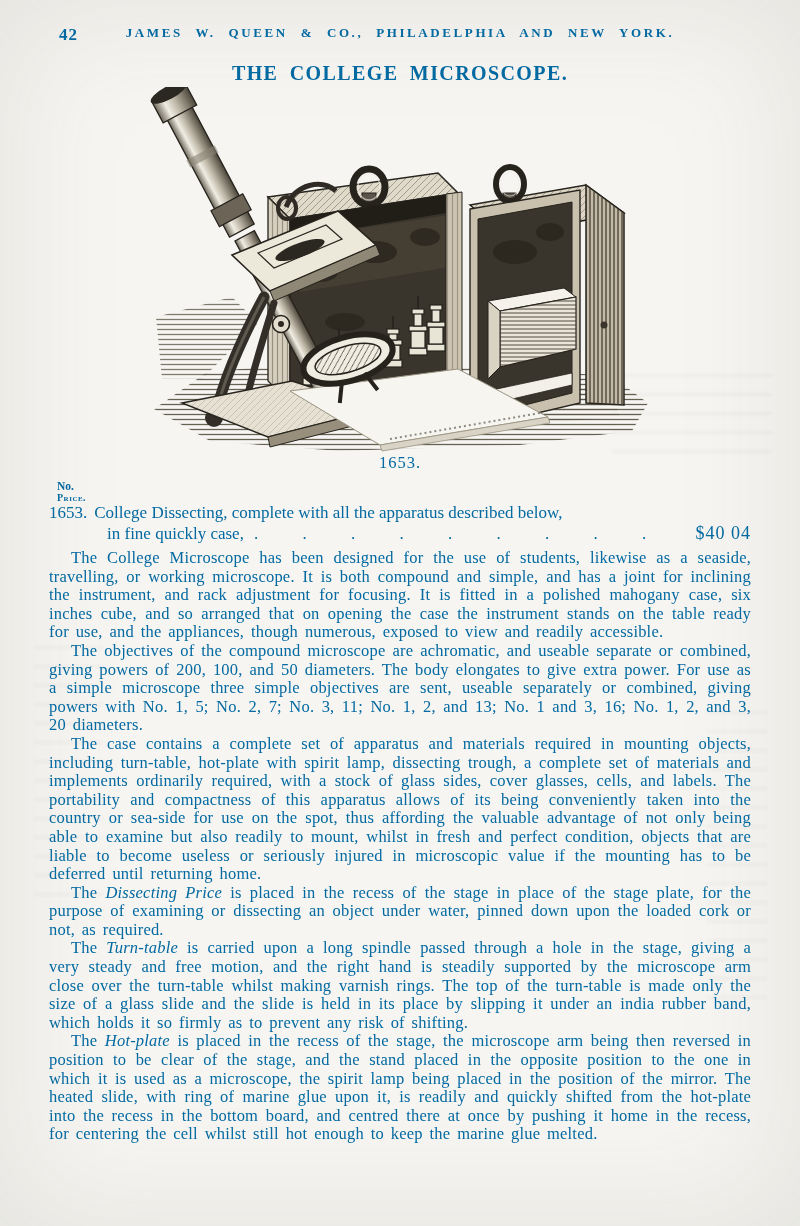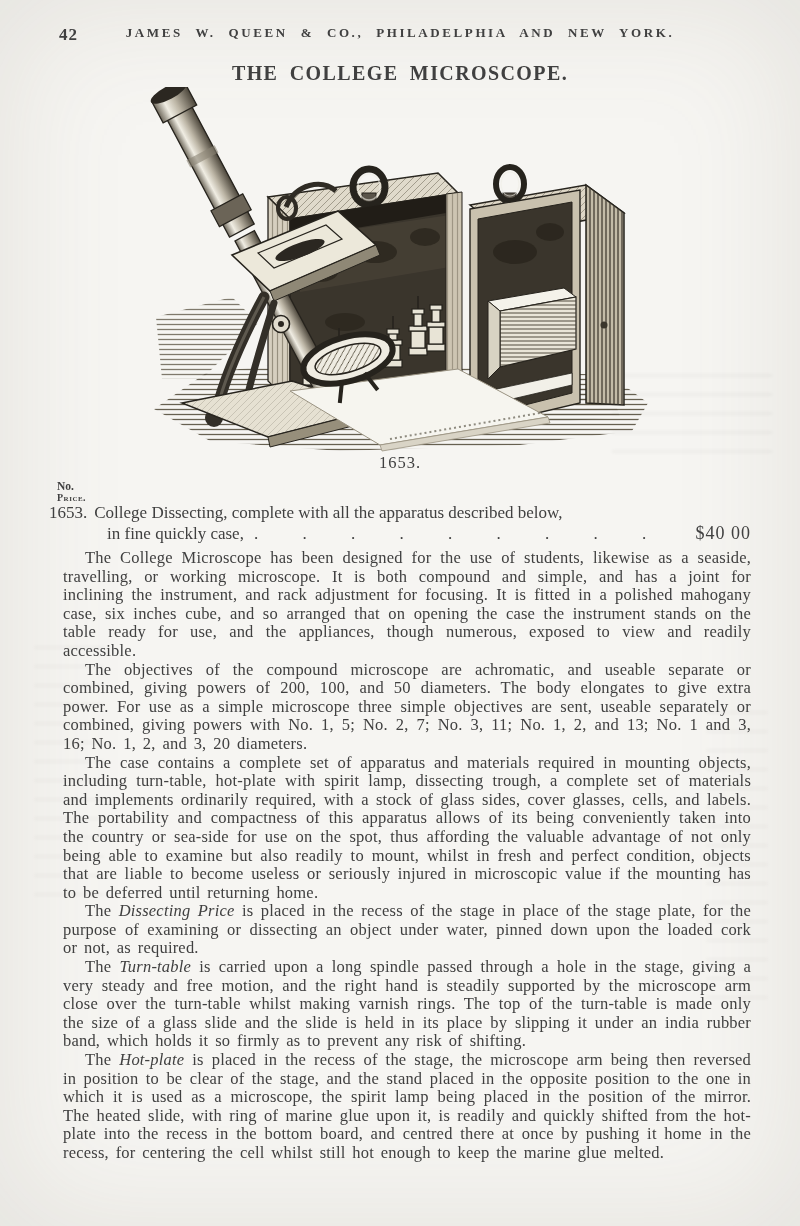--- a/index.html
+++ b/index.html
@@ -2,21 +2,21 @@
 <html><head>
 <meta charset="utf-8">
 <style>
   html,body { margin:0; padding:0; background:#dedcd6; }
   .page {
     position:relative;
     width:800px; height:1226px;
     margin:0 auto;
     background:#f6f5f2;
     box-shadow: inset 0 0 130px rgba(120,112,95,.14);
-    color:#404040;
+    color:#0369a1;
     font-family:"Liberation Serif","DejaVu Serif",serif;
     overflow:hidden;
   }
   .content { width:702px; margin:0 auto; position:relative; }
 
   .header-row { position:relative; padding-top:25px; height:22px; }
   .page-number { position:absolute; left:10px; top:25px; font-size:17px; font-weight:bold; letter-spacing:1px; }
   .running-head { text-align:center; font-size:13px; font-weight:bold; letter-spacing:2.6px; word-spacing:7px; }
 
   .page-title { margin-top:15px; text-align:center; font-size:20px; font-weight:bold; letter-spacing:1.4px; word-spacing:5px; }
@@ -28,21 +28,21 @@
   .no-price-row { display:flex; justify-content:space-between; align-items:baseline; margin-top:7px; font-size:11.5px; font-weight:bold;flex-direction:column; }
   .no-label { margin-left:8px; }
   .price-label { font-variant:small-caps; font-size:10px; letter-spacing:.5px; }
 
   .catalog-item { font-size:17px; line-height:20px; }
   .item-line1 .item-no { margin-right:7px; }
   .item-line2 { display:flex; align-items:baseline; padding-left:58px; }
   .item-line2 .dots { flex:1; white-space:nowrap; overflow:hidden; word-spacing:40px; padding:0 4px 0 10px; }
   .item-price { font-size:18px; letter-spacing:1px; white-space:nowrap; }
 
-  .body-text { margin-top:5px;margin-left:14px; }
+  .body-text { margin-top:5px; }
   .body-par { margin:0; font-size:16.5px; line-height:18.6px; text-align:justify; text-indent:22px; letter-spacing:.2px; word-spacing:2.5px; }
   .body-par i { font-style:italic; }
 
   .showthrough {
     position:absolute; pointer-events:none; opacity:.05; filter:blur(1.5px);
     background:repeating-linear-gradient(180deg, transparent 0 6px, #6a665c 6px 9px, transparent 9px 19px);
   }
   #st1 { right:28px; top:368px; width:160px; height:95px; }
   #st2 { left:34px; top:640px; width:70px; height:270px; opacity:.04; }
   #st3 { right:32px; top:705px; width:62px; height:300px; opacity:.04; }
@@ -243,21 +243,21 @@
       <span class="price-label">Price.</span>
     </div>
 
     <div class="catalog-item">
       <div class="item-line1">
         <span class="item-no">1653.</span><span>College Dissecting, complete with all the apparatus described below,</span>
       </div>
       <div class="item-line2">
         <span>in fine quickly case,</span>
         <span class="dots">. . . . . . . . .</span>
-        <span class="item-price">$40 00</span>
+        <span class="item-price">$40 04</span>
       </div>
     </div>
 
     <div class="body-text">
       <p class="body-par">The College Microscope has been designed for the use of students, likewise as a seaside, travelling, or working microscope. It is both compound and simple, and has a joint for inclining the instrument, and rack adjustment for focusing. It is fitted in a polished mahogany case, six inches cube, and so arranged that on opening the case the instrument stands on the table ready for use, and the appliances, though numerous, exposed to view and readily accessible.</p>
       <p class="body-par">The objectives of the compound microscope are achromatic, and useable separate or combined, giving powers of 200, 100, and 50 diameters. The body elongates to give extra power. For use as a simple microscope three simple objectives are sent, useable separately or combined, giving powers with No. 1, 5; No. 2, 7; No. 3, 11; No. 1, 2, and 13; No. 1 and 3, 16; No. 1, 2, and 3, 20 diameters.</p>
       <p class="body-par">The case contains a complete set of apparatus and materials required in mounting objects, including turn-table, hot-plate with spirit lamp, dissecting trough, a complete set of materials and implements ordinarily required, with a stock of glass sides, cover glasses, cells, and labels. The portability and compactness of this apparatus allows of its being conveniently taken into the country or sea-side for use on the spot, thus affording the valuable advantage of not only being able to examine but also readily to mount, whilst in fresh and perfect condition, objects that are liable to become useless or seriously injured in microscopic value if the mounting has to be deferred until returning home.</p>
       <p class="body-par"><span>The </span><i>Dissecting Price</i><span> is placed in the recess of the stage in place of the stage plate, for the purpose of examining or dissecting an object under water, pinned down upon the loaded cork or not, as required.</span></p>
       <p class="body-par"><span>The </span><i>Turn-table</i><span> is carried upon a long spindle passed through a hole in the stage, giving a very steady and free motion, and the right hand is steadily supported by the microscope arm close over the turn-table whilst making varnish rings. The top of the turn-table is made only the size of a glass slide and the slide is held in its place by slipping it under an india rubber band, which holds it so firmly as to prevent any risk of shifting.</span></p>
       <p class="body-par"><span>The </span><i>Hot-plate</i><span> is placed in the recess of the stage, the microscope arm being then reversed in position to be clear of the stage, and the stand placed in the opposite position to the one in which it is used as a microscope, the spirit lamp being placed in the position of the mirror. The heated slide, with ring of marine glue upon it, is readily and quickly shifted from the hot-plate into the recess in the bottom board, and centred there at once by pushing it home in the recess, for centering the cell whilst still hot enough to keep the marine glue melted.</span></p>

